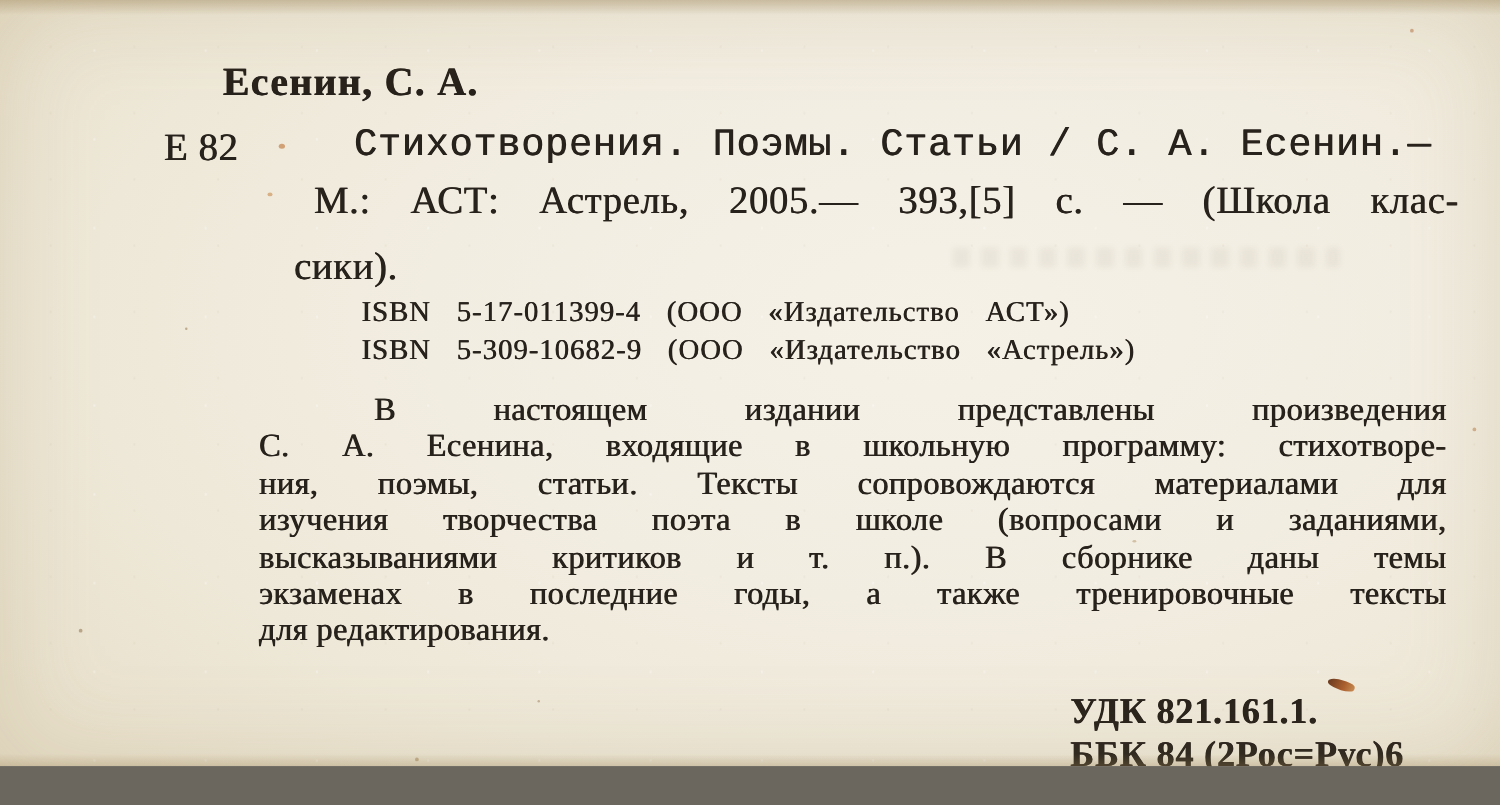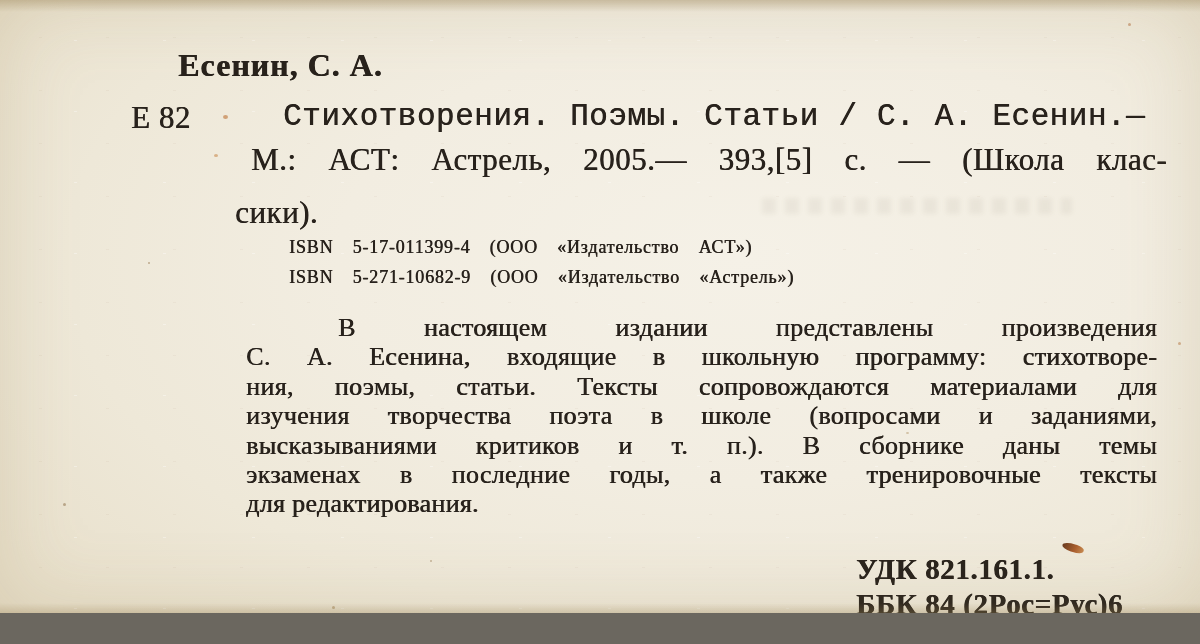--- a/index.html
+++ b/index.html
@@ -53,36 +53,35 @@
   .author   { left: 178px; top: 48px;  font-size: 32px; font-weight: bold; letter-spacing: 1px; }
   .index    { left: 131px; top: 101px; font-size: 31px; }
 
   .bib-line { position: absolute; font-size: 31px; letter-spacing: .5px;
               text-shadow: .5px 0 .4px currentColor; line-height: 1.12;
               text-align: justify; text-align-last: justify; }
   .bib1 { left: 283px; top: 100px; width: 862px; font-family: Liberation Mono, monospace; }
   .bib2 { left: 251px; top: 143px; width: 916px; }
   .bib3 { left: 235px; top: 196px; width: auto; text-align: center; text-align-last: left; white-space: nowrap; }
 
-  .isbn { position: absolute; left: 289px; font-size: 18px;
+  .isbn { position: absolute; left: 289px; font-size: 23px;
           letter-spacing: .8px; word-spacing: 14px;
           text-shadow: .5px 0 .4px currentColor; white-space: nowrap; }
   .isbn1 { top: 237px; }
   .isbn2 { top: 267px; }
 
   .annotation {
     position: absolute; left: 207px; top: 313px; width: 950px;
     font-size: 26px; letter-spacing: .3px;
     text-shadow: .6px 0 .4px currentColor;
   }
   .ann-line {
     height: 29.4px; line-height: 29.4px;
     text-align: justify; text-align-last: justify;
     overflow: visible;
-    margin-left: 39px;
   }
   .ann-line.first { padding-left: 92px; }
   .ann-line.last  { text-align: left; text-align-last: left; }
 
   .classif { position: absolute; left: 856px; font-size: 29px; font-weight: bold;
              letter-spacing: .6px; text-shadow: .4px 0 .3px currentColor; white-space: nowrap; text-align: right; }
   .udk { top: 553px; }
   .bbk { top: 588px; }
 
   
@@ -122,21 +121,21 @@
 
   <div class="txt author">Есенин, С. А.</div>
 
   <div class="txt index">Е 82</div>
 
   <div class="bib-line bib1">Стихотворения. Поэмы. Статьи / С. А. Есенин.—</div>
   <div class="bib-line bib2">М.: АСТ: Астрель, 2005.— 393,[5] с. — (Школа клас-</div>
   <div class="bib-line bib3">сики).</div>
 
   <div class="isbn isbn1">ISBN 5-17-011399-4 (ООО «Издательство АСТ»)</div>
-  <div class="isbn isbn2">ISBN 5-271-10682-9 (ООО «Издательство «Астрель»)</div>
+  <div class="isbn isbn2">ISBN 5-309-10682-9 (ООО «Издательство «Астрель»)</div>
 
   <div class="annotation">
     <div class="ann-line first">В настоящем издании представлены произведения</div>
     <div class="ann-line">С. А. Есенина, входящие в школьную программу: стихотворе-</div>
     <div class="ann-line">ния, поэмы, статьи. Тексты сопровождаются материалами для</div>
     <div class="ann-line">изучения творчества поэта в школе (вопросами и заданиями,</div>
     <div class="ann-line">высказываниями критиков и т. п.). В сборнике даны темы</div>
     <div class="ann-line">экзаменах в последние годы, а также тренировочные тексты</div>
     <div class="ann-line last">для редактирования.</div>
   </div>

